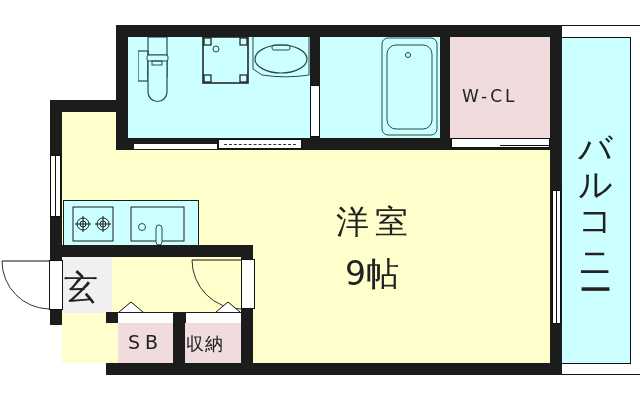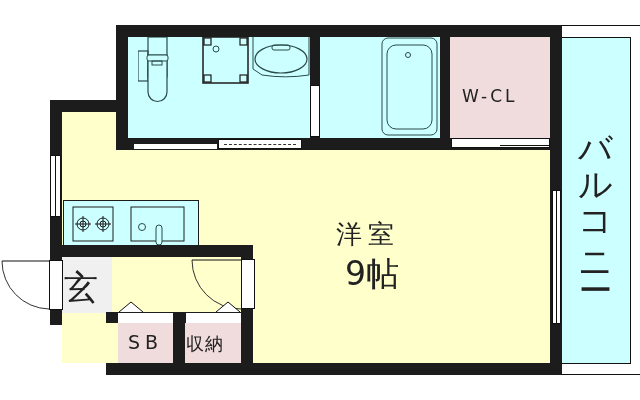--- a/index.html
+++ b/index.html
@@ -75,21 +75,21 @@
 <div class="abs white" style="left:134px;top:144px;width:83px;height:5px;"></div>
 <div class="abs white" style="left:218px;top:139px;width:84px;height:10px;border:1px solid #111;">
   <div class="abs" style="left:5px;top:4px;width:72px;border-top:1px dashed #333;"></div>
 </div>
 <div class="abs white" style="left:451px;top:138px;width:99px;height:10px;border:1px solid #111;">
   <div class="abs" style="left:48px;top:6px;width:50px;border-top:1px solid #111;"></div>
 </div>
 
 <div class="abs yellow" style="left:62px;top:150px;width:488px;height:213px;"></div>
 <div class="abs yellow" style="left:62px;top:112px;width:54px;height:38px;"></div>
-<div class="lbl" style="left:336px;top:200px;font-size:26px;letter-spacing:6px;margin-top:17px;">洋室</div>
+<div class="lbl" style="left:336px;top:200px;font-size:33px;letter-spacing:6px;">洋室</div>
 <div class="lbl" style="left:345px;top:252px;font-size:33px;">9帖</div>
 
 <div class="abs white" style="left:552px;top:190px;width:9px;height:134px;border:1px solid #111;"></div>
 <div class="abs" style="left:556px;top:190px;height:134px;border-left:1px solid #111;"></div>
 
 <div class="abs white" style="left:50px;top:155px;width:11px;height:62px;border:1px solid #111;"></div>
 <div class="abs" style="left:55px;top:155px;height:62px;border-left:1px solid #111;"></div>
 
 <div class="abs cyan" style="left:63px;top:200px;width:136px;height:46px;border:1px solid #1c1c1c;"></div>
 <svg class="abs" style="left:72px;top:206px;" width="42" height="36">

